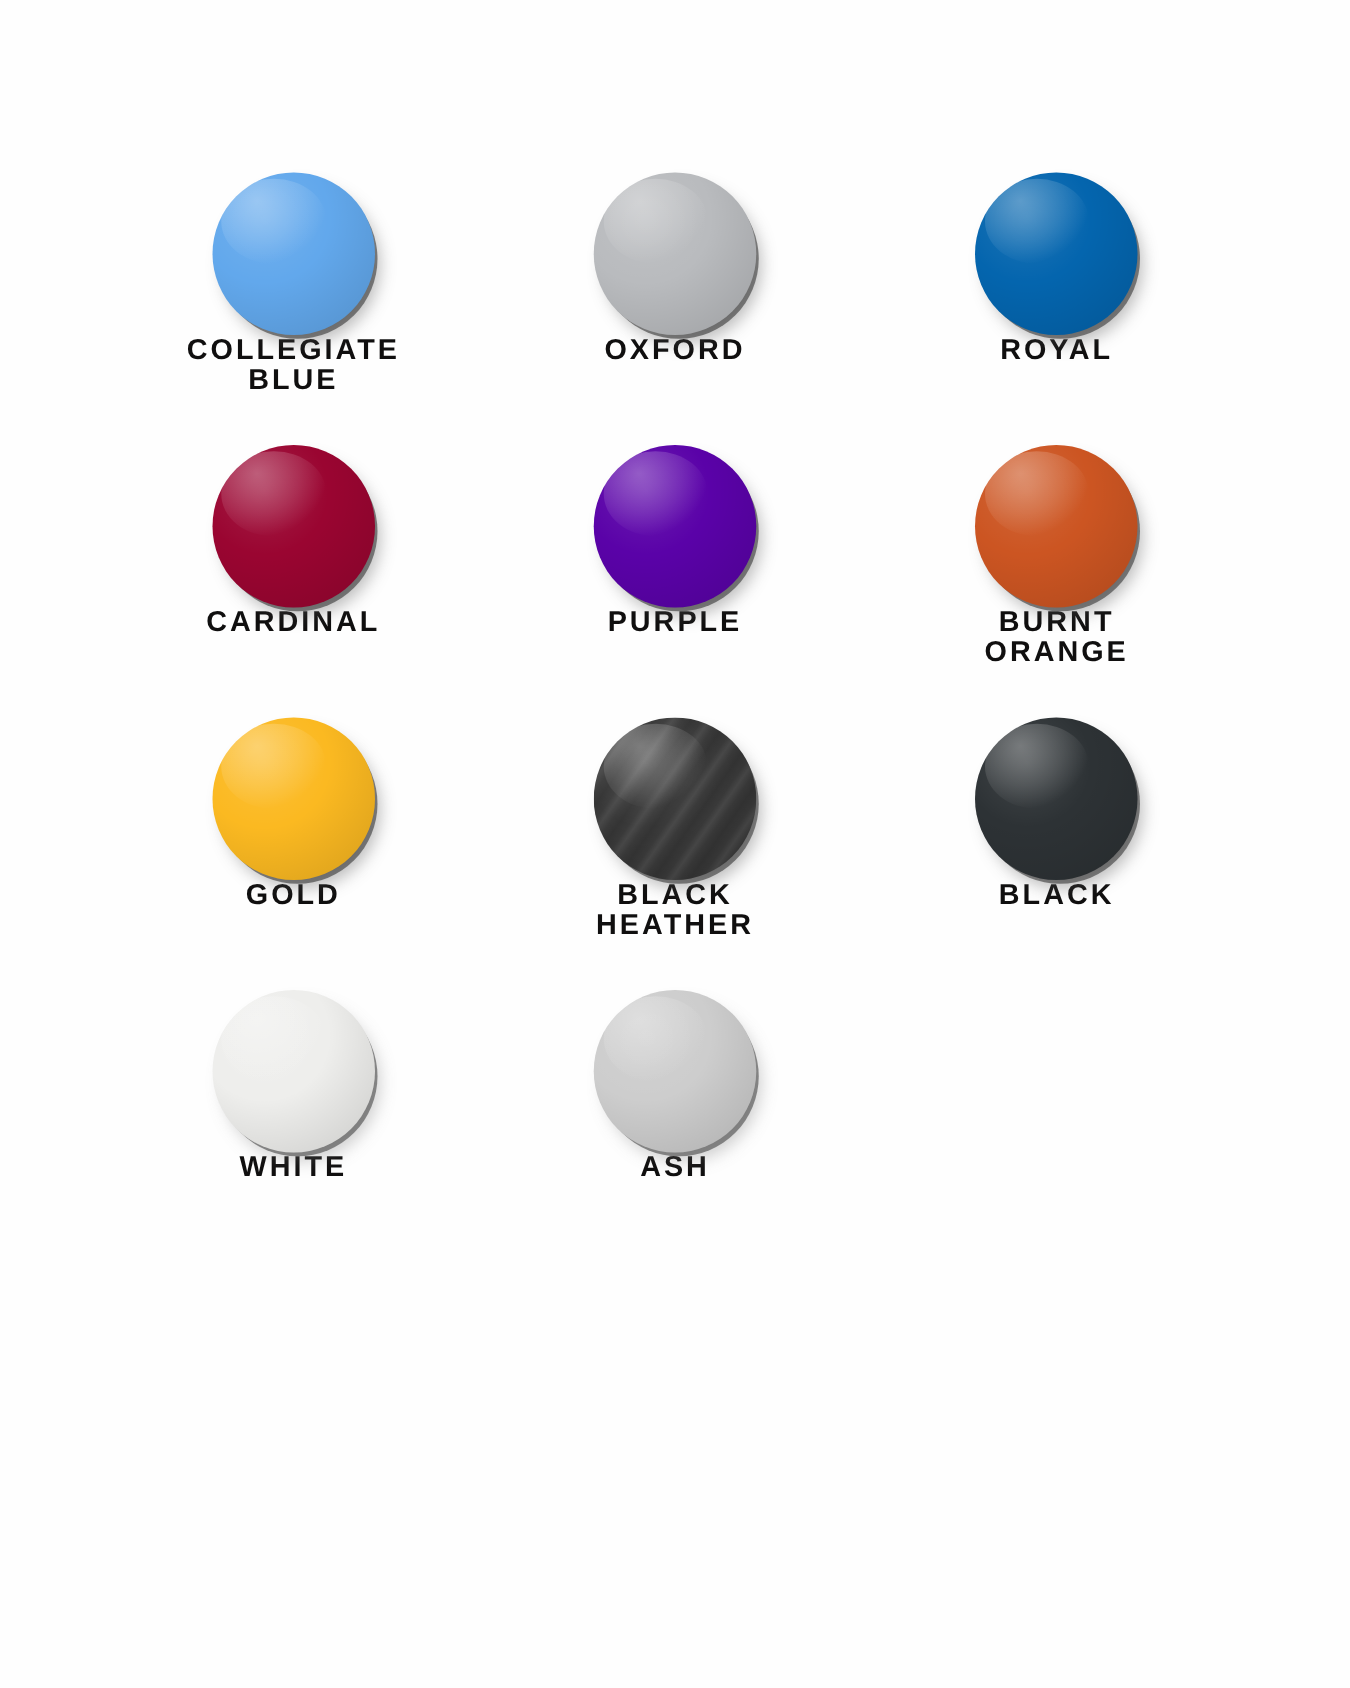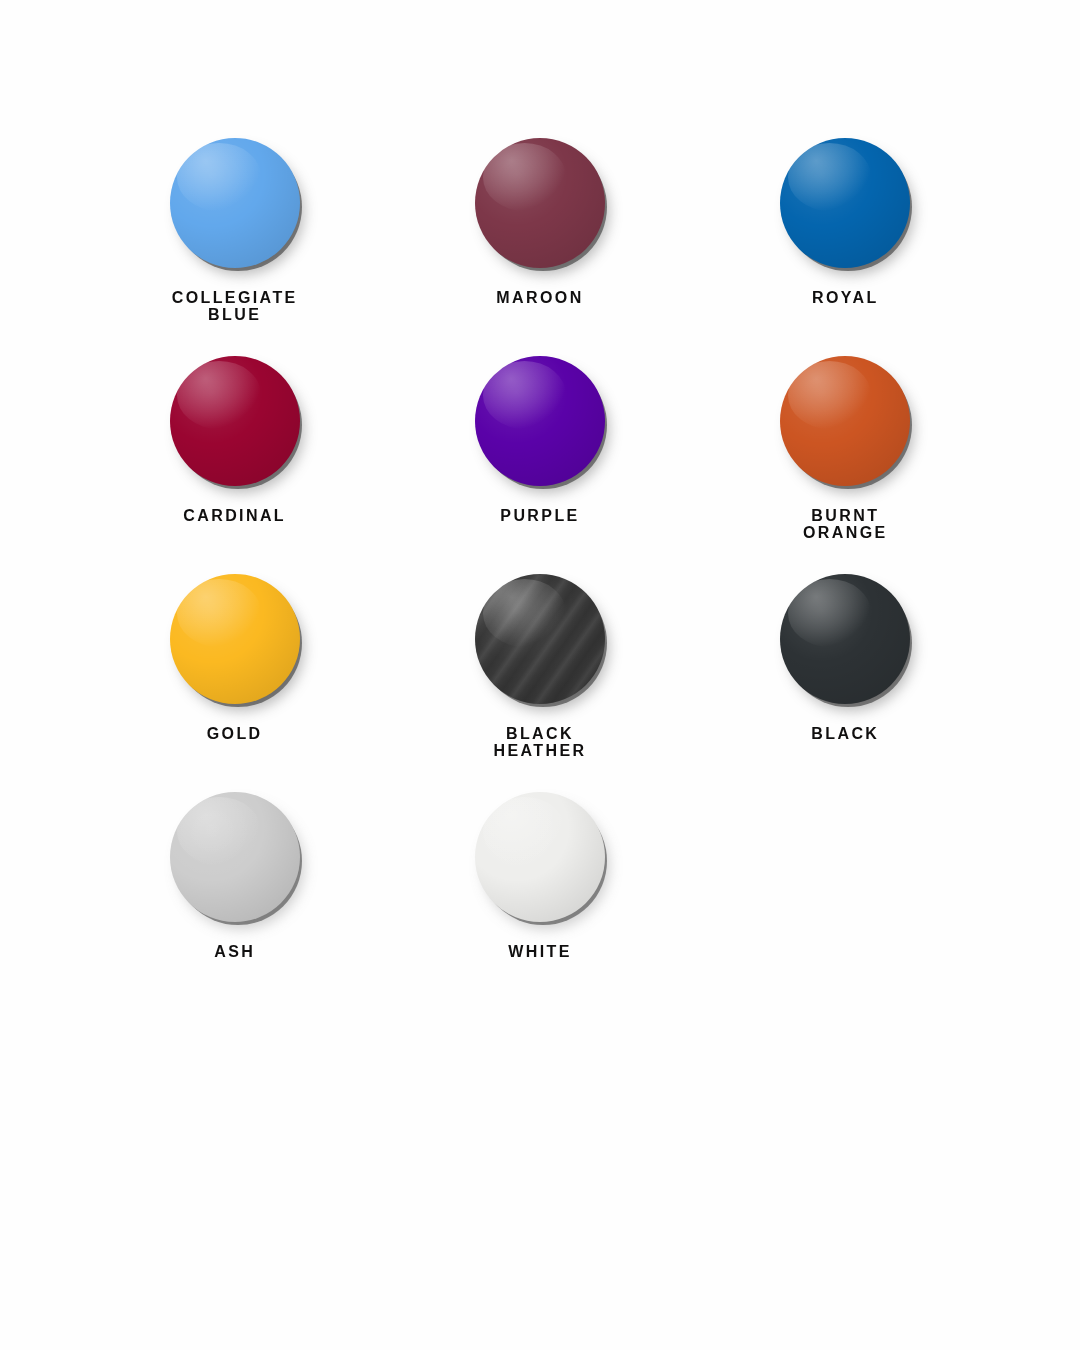--- a/index.html
+++ b/index.html
@@ -99,22 +99,21 @@
         rgba(255,255,255,0.00) 24px);
   }
 
   .dot.light-edge {
     box-shadow:
       3px 4px 0 -1px rgba(70,70,70,0.60),
       6px 9px 13px -2px rgba(120,120,120,0.35);
   }
 
   .swatch-label {
-    margin-top: 22px;
-    font-size: 16px;
+    font-size: 23px;
     font-weight: 700;
     letter-spacing: 2.4px;
     line-height: 1.04;
     color: #100f0f;
     text-align: center;
     text-transform: uppercase;
     white-space: pre-line;
     font-family: "Liberation Sans", sans-serif;
   }
 </style>
@@ -124,23 +123,23 @@
 <div id="swatch-grid">
     <div class="swatch-cell">
       <div class="dot-wrap">
         <div class="dot" style="background-color: rgb(98, 168, 236);"></div>
       </div>
       <div class="swatch-label">COLLEGIATE
 BLUE</div>
     </div>
     <div class="swatch-cell">
       <div class="dot-wrap">
-        <div class="dot" style="background-color: rgb(125, 55, 73);"></div>
+        <div class="dot" style="background-color: rgb(185, 187, 190);"></div>
       </div>
-      <div class="swatch-label">MAROON</div>
+      <div class="swatch-label">OXFORD</div>
     </div>
     <div class="swatch-cell">
       <div class="dot-wrap">
         <div class="dot" style="background-color: rgb(4, 101, 174);"></div>
       </div>
       <div class="swatch-label">ROYAL</div>
     </div>
     <div class="swatch-cell">
       <div class="dot-wrap">
         <div class="dot" style="background-color: rgb(154, 5, 49);"></div>
@@ -174,23 +173,23 @@
 HEATHER</div>
     </div>
     <div class="swatch-cell">
       <div class="dot-wrap">
         <div class="dot" style="background-color: rgb(45, 50, 53);"></div>
       </div>
       <div class="swatch-label">BLACK</div>
     </div>
     <div class="swatch-cell">
       <div class="dot-wrap">
+        <div class="dot light-edge" style="background-color: rgb(238, 238, 236);"></div>
+      </div>
+      <div class="swatch-label">WHITE</div>
+    </div>
+    <div class="swatch-cell">
+      <div class="dot-wrap">
         <div class="dot light-edge" style="background-color: rgb(205, 205, 205);"></div>
       </div>
       <div class="swatch-label">ASH</div>
     </div>
-    <div class="swatch-cell">
-      <div class="dot-wrap">
-        <div class="dot light-edge" style="background-color: rgb(238, 238, 236);"></div>
-      </div>
-      <div class="swatch-label">WHITE</div>
-    </div>
   </div>
 
 </body></html>

